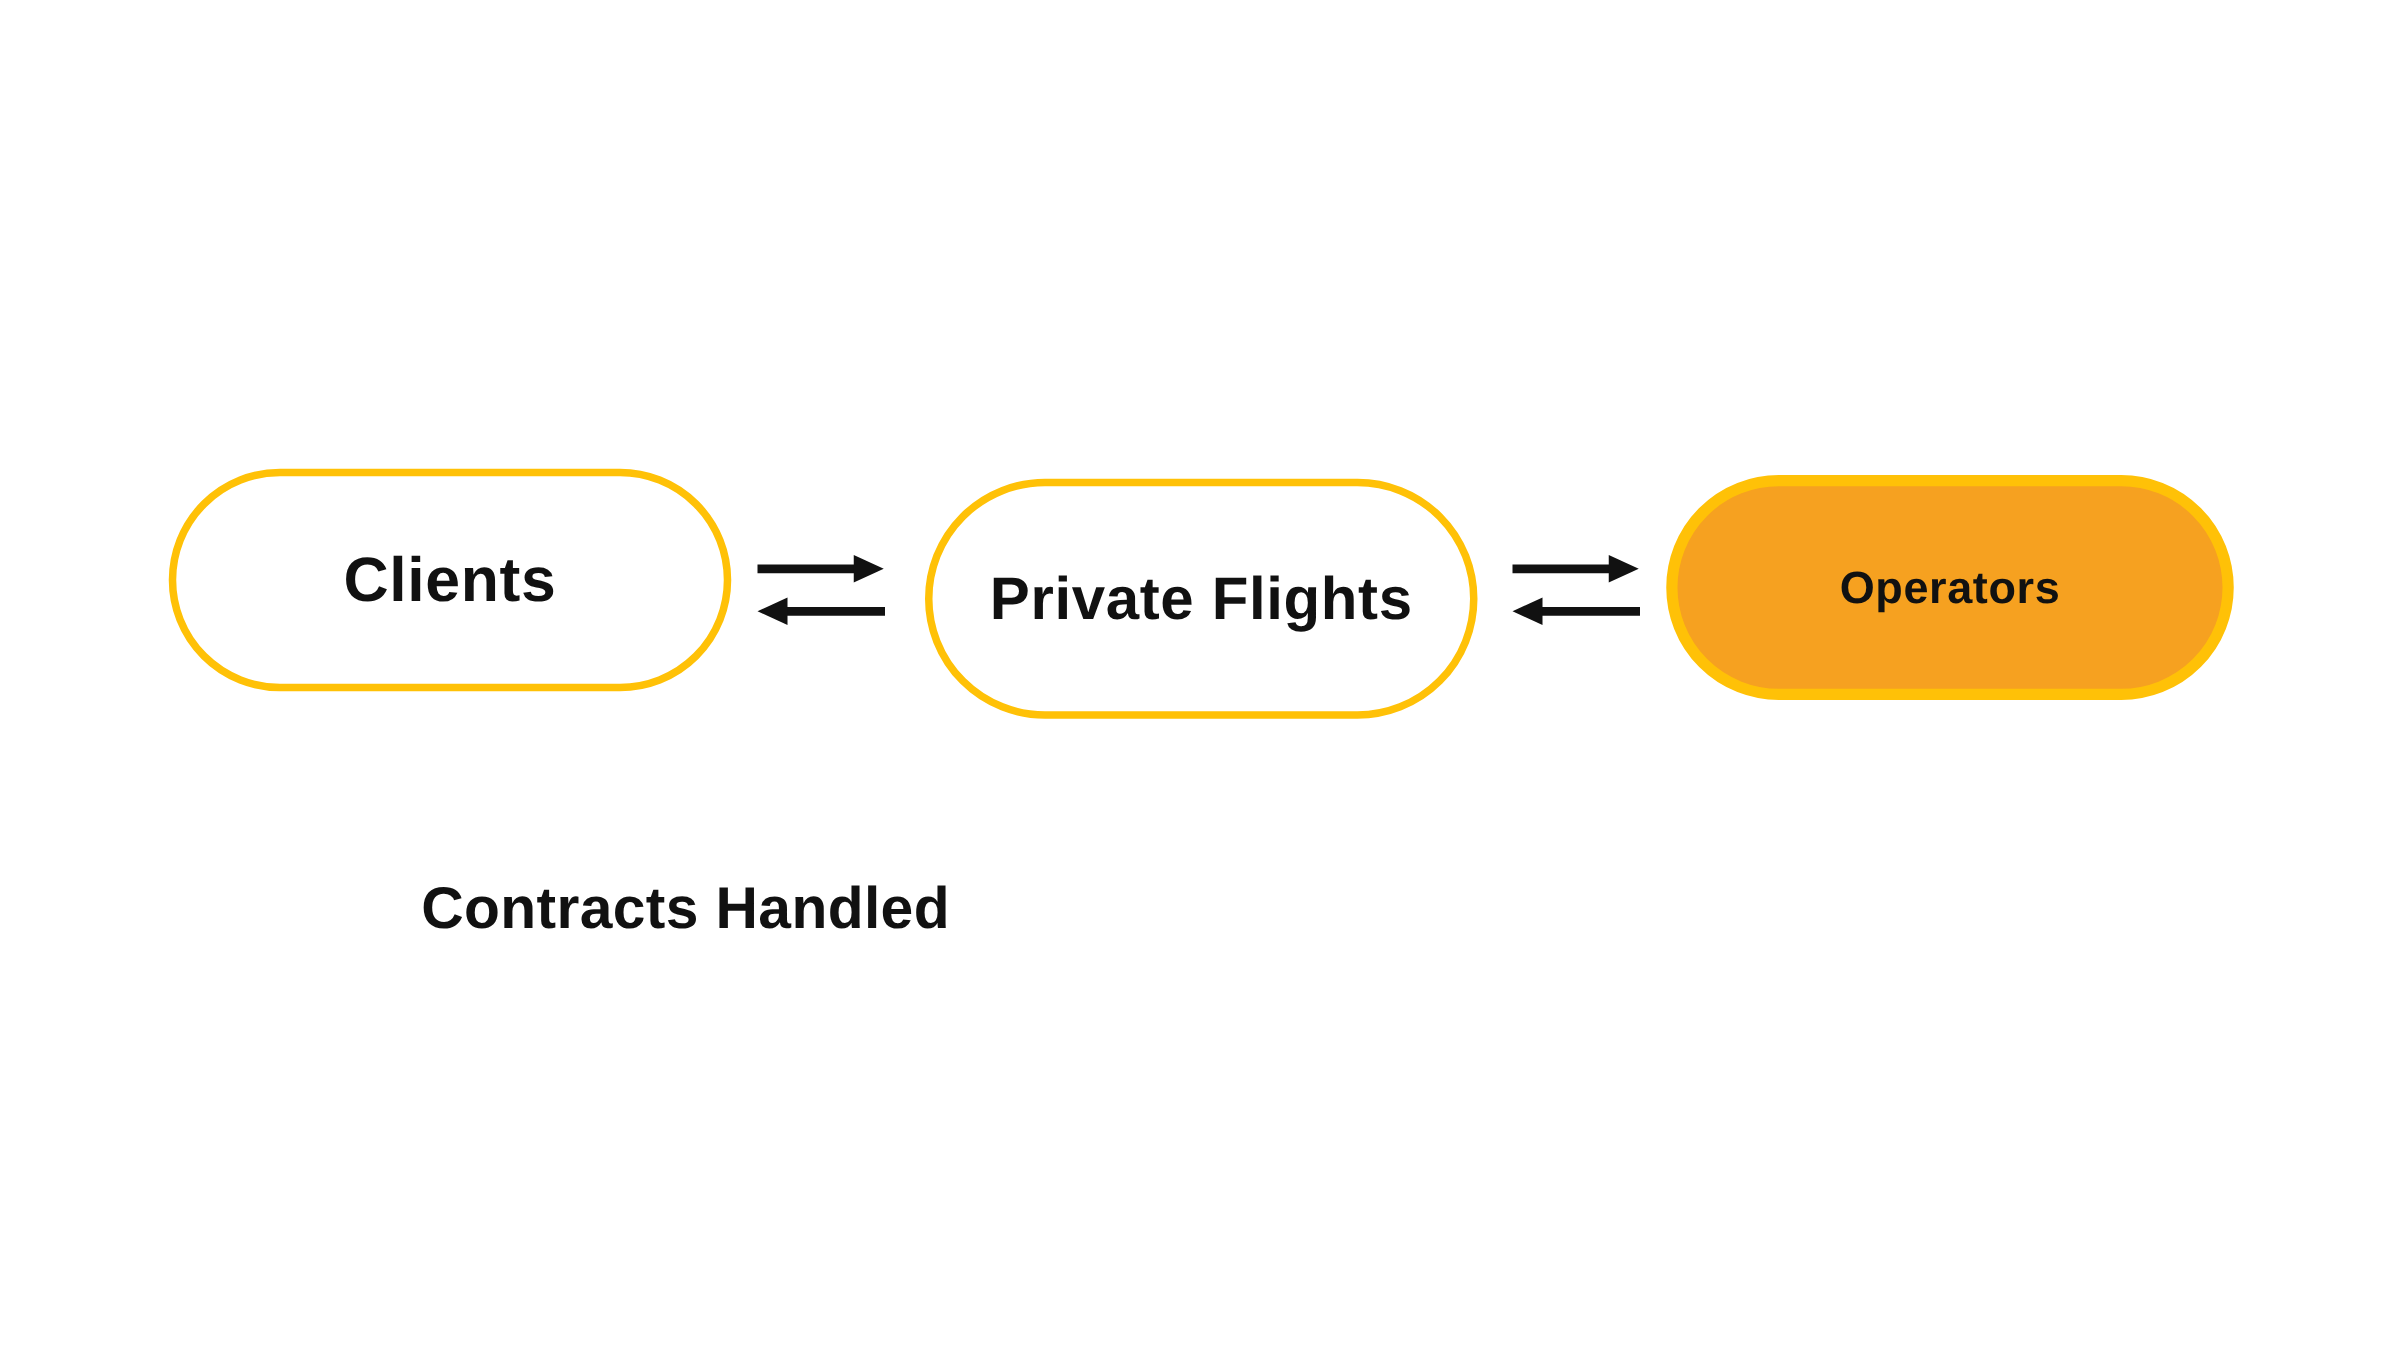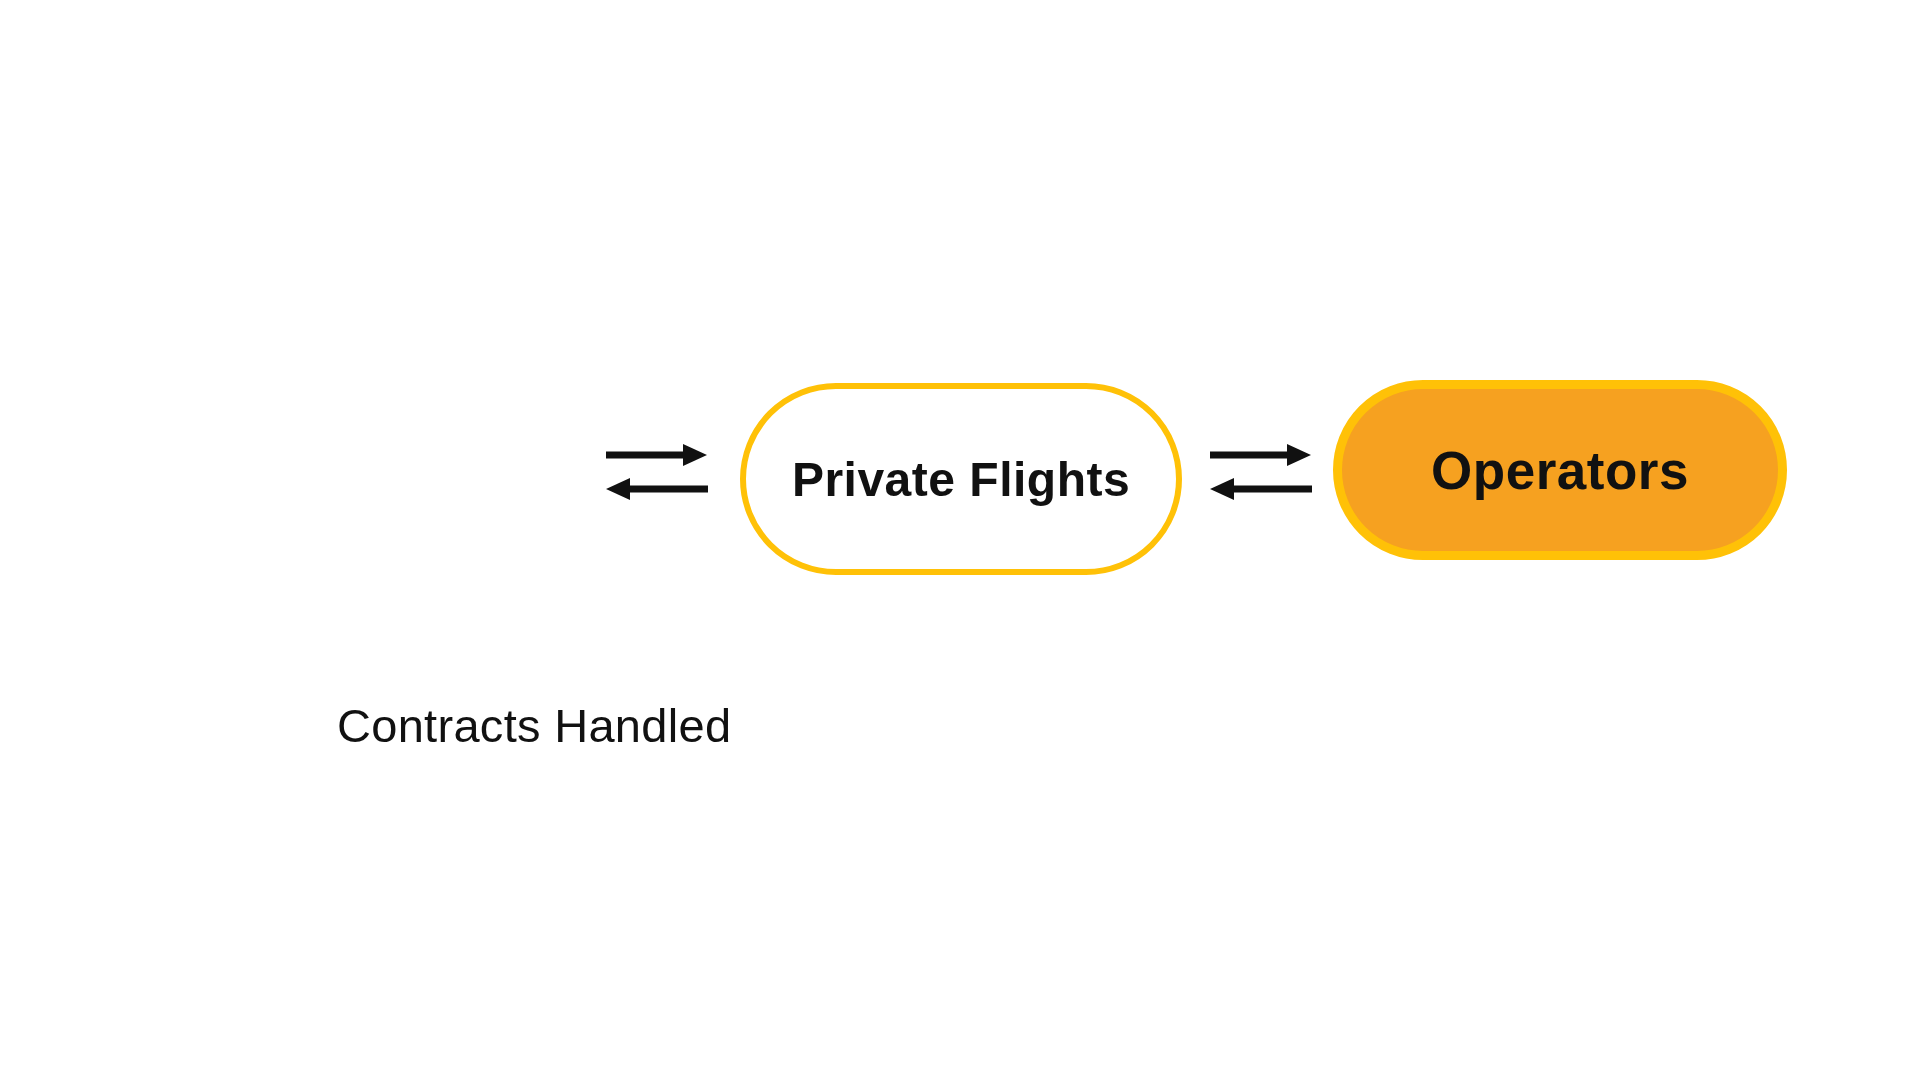--- a/index.html
+++ b/index.html
@@ -36,47 +36,50 @@
   .pill-private-flights {
     left: 740px; top: 383px;
     width: 442px; height: 192px;
     border-width: 6px;
     font-size: 48px;
   }
   .pill-operators {
     left: 1333px; top: 380px;
     width: 454px; height: 180px;
     border-width: 9px;
-    font-size: 53px;
+    font-size: 36px;
   }
   .arrows {
     position: absolute;
     width: 105px;
     height: 62px;
   }
   .arrows-1 { left: 604px; top: 438px; }
   .arrows-2 { left: 1208px; top: 438px; }
   .notes {
     position: absolute;
-    font-weight: 400;
+    font-weight: 700;
     color: #111111;
     font-size: 47px;
     letter-spacing: 0.3px;
     line-height: 48px;
   }
   .notes-left { left: 337px; top: 702px; }
   .notes-left .note-line + .note-line { margin-top: 34px; }
   .notes-right { left: 1135px; top: 694px; }
   .notes-right .note-line + .note-line { margin-top: 44px; }
 </style>
 </head>
 <body>
 
 <div class="canvas">
 
+  <div class="pill pill-clients" style="background-color: rgb(255, 255, 255); border-color: rgb(255, 193, 7); color: rgb(17, 17, 17);">
+    <span>Clients</span>
+  </div>
 
   <svg class="arrows arrows-1" viewBox="0 0 105 62" aria-hidden="true">
     <line x1="2" y1="17" x2="82" y2="17" stroke="#111111" stroke-width="7"></line>
     <polygon points="79,6 79,28 103,17" fill="#111111"></polygon>
     <line x1="23" y1="51" x2="104" y2="51" stroke="#111111" stroke-width="7"></line>
     <polygon points="26,40 26,62 2,51" fill="#111111"></polygon>
   </svg>
 
   <div class="pill pill-private-flights" style="background-color: rgb(255, 255, 255); border-color: rgb(255, 193, 7); color: rgb(17, 17, 17);">
     <span>Private Flights</span>

